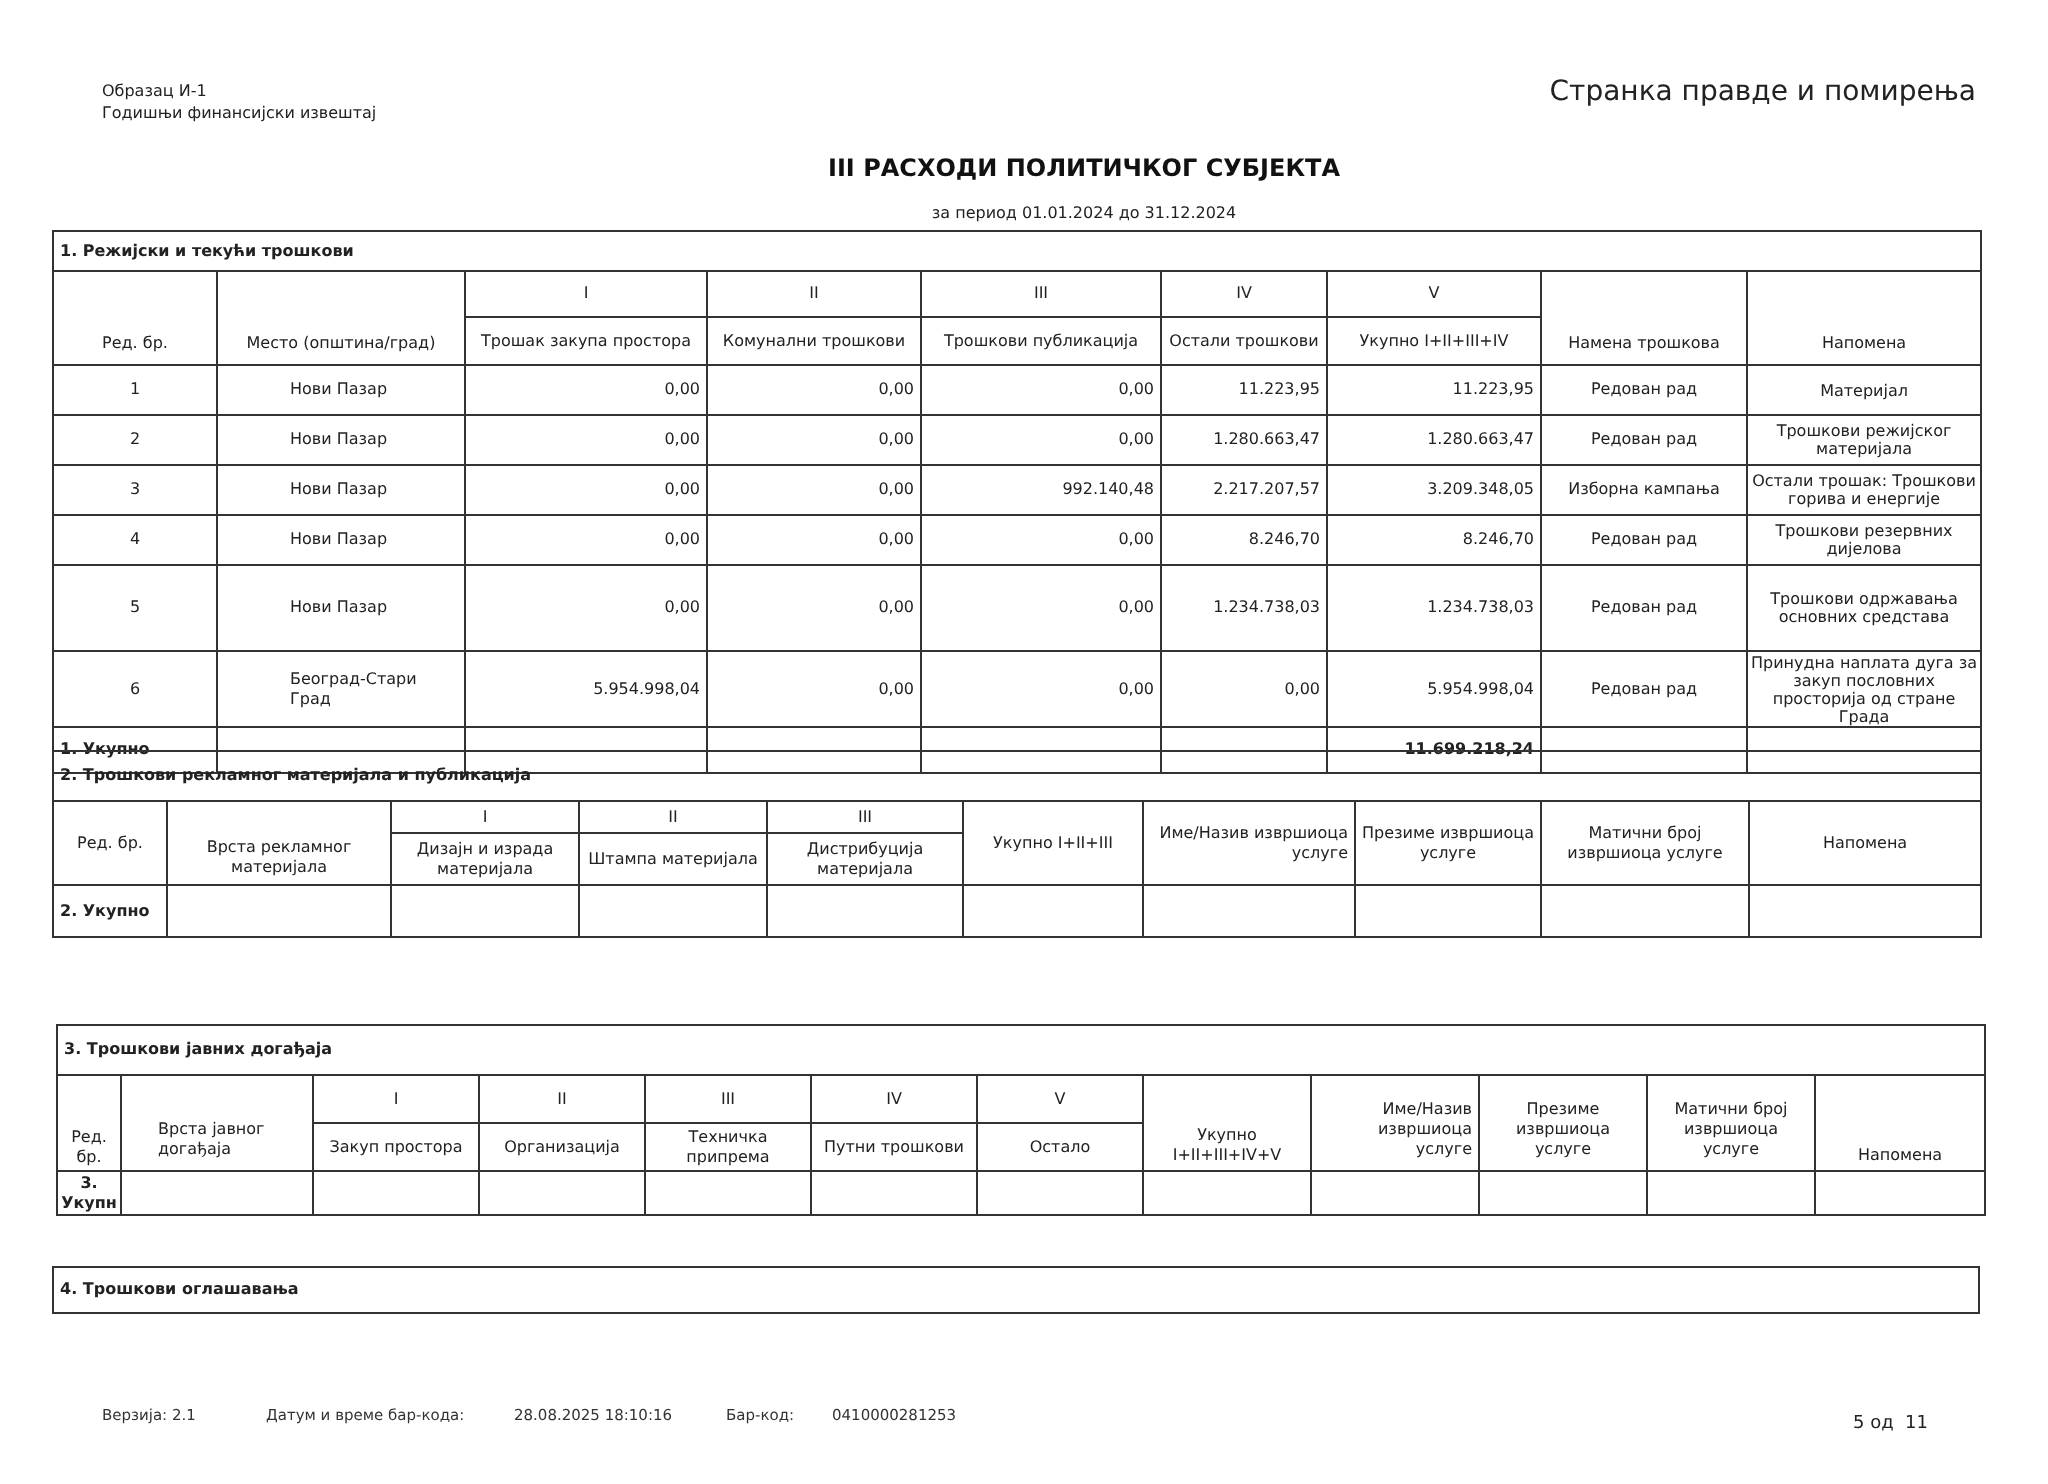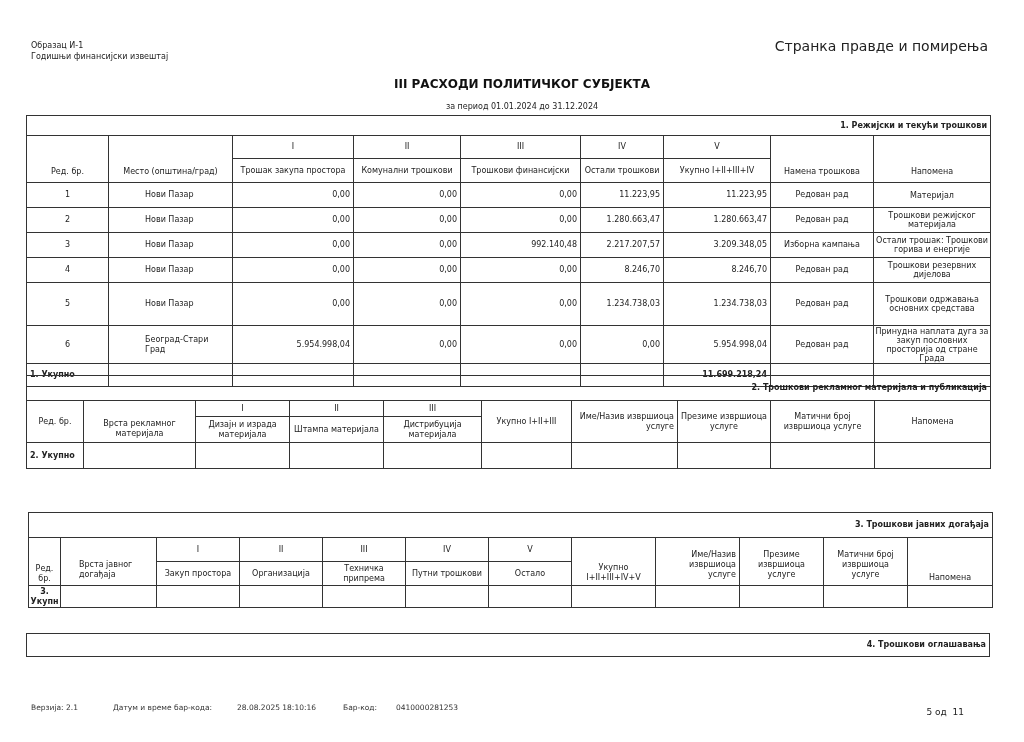--- a/index.html
+++ b/index.html
@@ -1,31 +1,31 @@
 <!DOCTYPE html>
 <html><head>
   <meta charset="utf-8">
   <style>
     html, body { margin: 0; padding: 0; background: #ffffff; }
     body {
       width: 1024px; height: 742px; position: relative; overflow: hidden;
       font-family: "DejaVu Sans", sans-serif; color: #111; font-size: 8px;
     }
-    .abs { position: absolute; }
+    .abs { position: absolute; margin-left: 20px; }
     .form-id { left: 31px; top: 40px; font-size: 8px; line-height: 11px; color: #222; }
     .party { right: 36px; top: 38px; font-size: 14px; color: #222; }
     .title { left: 0; width: 1044px; top: 77px; text-align: center; font-weight: bold; font-size: 12px; color: #111; }
     .period { left: 0; width: 1044px; top: 102px; text-align: center; font-size: 8px; color: #222; }
 
     table { border-collapse: collapse; table-layout: fixed; position: absolute; }
     td { border: 1px solid #333; padding: 1px 3px; vertical-align: middle; font-size: 8px; line-height: 10px; color: #222; overflow: hidden; }
     td.c { text-align: center; }
     td.r { text-align: right; }
     td.b { font-weight: bold; margin-top: 45px; }
-    td.sec { text-align: right; font-weight: bold; font-size: 8px; height: 17px; }
+    td.sec { text-align: left; font-weight: bold; font-size: 8px; height: 17px; }
 
     #t1 { left: 26px; top: 115px; width: 964px; }
     #t2 { left: 26px; top: 375px; width: 964px; }
     #t3 { left: 28px; top: 512px; width: 964px; }
     #t4 { left: 26px; top: 633px; width: 964px; }
 
     .footer { top: 703px; font-size: 7.5px; color: #333; }
     .pageno { right: 60px; top: 707px; font-size: 9px; color: #222; }
   </style>
 </head>
@@ -62,21 +62,21 @@
     <td class="c">II</td>
     <td class="c">III</td>
     <td class="c">IV</td>
     <td class="c">V</td>
     <td rowspan="2" class="c" style="vertical-align:bottom;padding-bottom:5px">Намена трошкова</td>
     <td rowspan="2" class="c" style="vertical-align:bottom;padding-bottom:5px">Напомена</td>
   </tr>
   <tr style="height:24px">
     <td class="c">Трошак закупа простора</td>
     <td class="c">Комунални трошкови</td>
-    <td class="c">Трошкови финансијски</td>
+    <td class="c">Трошкови публикација</td>
     <td class="c">Остали трошкови</td>
     <td class="c">Укупно I+II+III+IV</td>
   </tr>
   </tbody>
     <tbody id="s1-rows">
       <tr style="height: 25px;">
         <td class="c">1</td>
         <td class="c" style="text-align: left; padding-left: 36px;">Нови Пазар</td>
         <td class="r">0,00</td>
         <td class="r">0,00</td>

